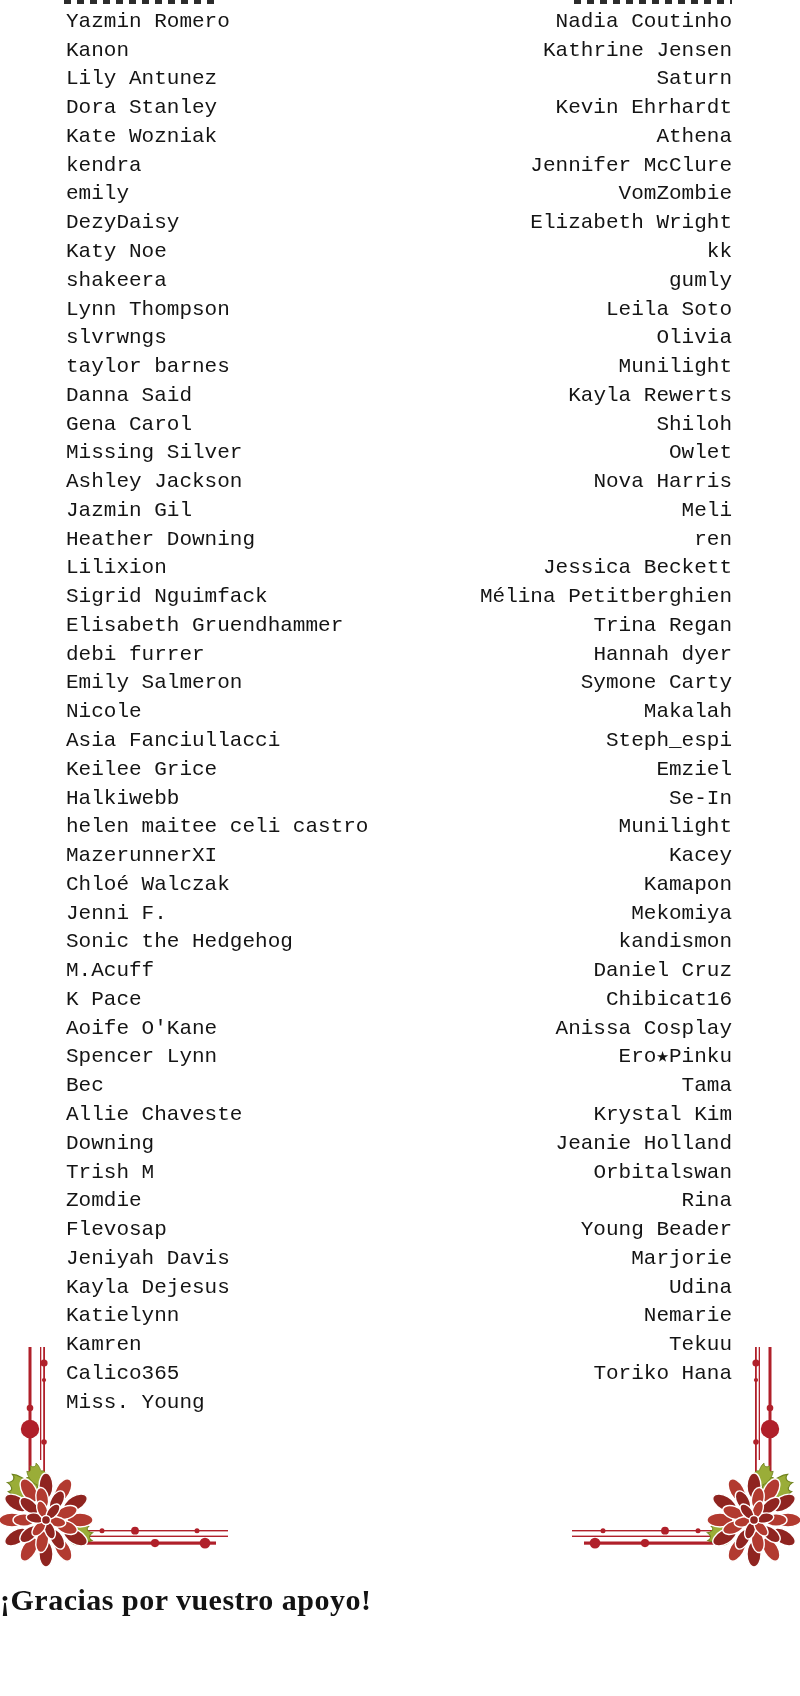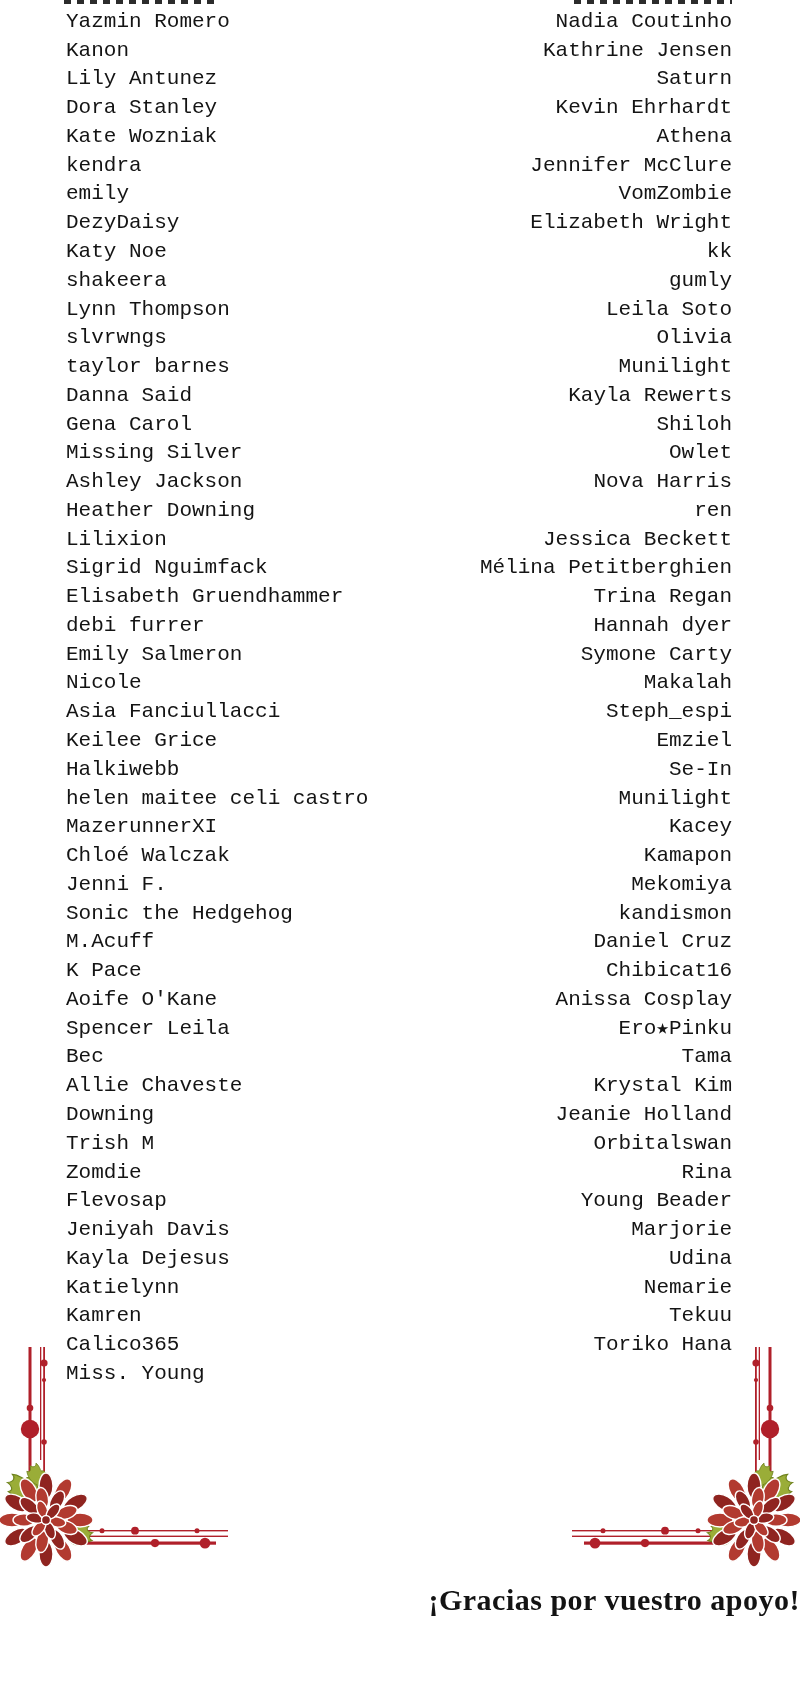--- a/index.html
+++ b/index.html
@@ -29,21 +29,21 @@
     height:28.77px;display:flex;justify-content:space-between;align-items:center;
     padding:0 68px 0 66px;font-size:21px;color:var(--ink);white-space:pre;
   }
   .lname,.rname{display:inline-block;line-height:1;}
 
   .corner{position:absolute;top:1340px;width:240px;height:232px;}
   .corner.left{left:0;}
   .corner.right{left:560px;transform:scaleX(-1);}
 
   .thanks{
-    position:absolute;top:1583px;left:0;width:100%;text-align:right;
+    position:absolute;top:1583px;left:0;width:100%;text-align:left;
     font-family:"Liberation Serif","DejaVu Serif",serif;font-weight:700;
     font-size:30px;color:#131313;letter-spacing:.5px;
   }
 </style>
 </head>
 <body>
 
 <div class="page">
 
   <div class="clip-frag left"></div>
@@ -60,39 +60,40 @@
       <div class="row"><span class="lname">DezyDaisy</span><span class="rname">Elizabeth Wright</span></div>
       <div class="row"><span class="lname">Katy Noe</span><span class="rname">kk</span></div>
       <div class="row"><span class="lname">shakeera</span><span class="rname">gumly</span></div>
       <div class="row"><span class="lname">Lynn Thompson</span><span class="rname">Leila Soto</span></div>
       <div class="row"><span class="lname">slvrwngs</span><span class="rname">Olivia</span></div>
       <div class="row"><span class="lname">taylor barnes</span><span class="rname">Munilight</span></div>
       <div class="row"><span class="lname">Danna Said</span><span class="rname">Kayla Rewerts</span></div>
       <div class="row"><span class="lname">Gena Carol</span><span class="rname">Shiloh</span></div>
       <div class="row"><span class="lname">Missing Silver</span><span class="rname">Owlet</span></div>
       <div class="row"><span class="lname">Ashley Jackson</span><span class="rname">Nova Harris</span></div>
+      <div class="row"><span class="lname">Jazmin Gil</span><span class="rname">Meli</span></div>
       <div class="row"><span class="lname">Heather Downing</span><span class="rname">ren</span></div>
       <div class="row"><span class="lname">Lilixion</span><span class="rname">Jessica Beckett</span></div>
       <div class="row"><span class="lname">Sigrid Nguimfack</span><span class="rname">Mélina Petitberghien</span></div>
       <div class="row"><span class="lname">Elisabeth Gruendhammer</span><span class="rname">Trina Regan</span></div>
       <div class="row"><span class="lname">debi furrer</span><span class="rname">Hannah dyer</span></div>
       <div class="row"><span class="lname">Emily Salmeron</span><span class="rname">Symone Carty</span></div>
       <div class="row"><span class="lname">Nicole</span><span class="rname">Makalah</span></div>
       <div class="row"><span class="lname">Asia Fanciullacci</span><span class="rname">Steph_espi</span></div>
       <div class="row"><span class="lname">Keilee Grice</span><span class="rname">Emziel</span></div>
       <div class="row"><span class="lname">Halkiwebb</span><span class="rname">Se-In</span></div>
       <div class="row"><span class="lname">helen maitee celi castro</span><span class="rname">Munilight</span></div>
       <div class="row"><span class="lname">MazerunnerXI</span><span class="rname">Kacey</span></div>
       <div class="row"><span class="lname">Chloé Walczak</span><span class="rname">Kamapon</span></div>
       <div class="row"><span class="lname">Jenni F.</span><span class="rname">Mekomiya</span></div>
       <div class="row"><span class="lname">Sonic the Hedgehog</span><span class="rname">kandismon</span></div>
       <div class="row"><span class="lname">M.Acuff</span><span class="rname">Daniel Cruz</span></div>
       <div class="row"><span class="lname">K Pace</span><span class="rname">Chibicat16</span></div>
       <div class="row"><span class="lname">Aoife O'Kane</span><span class="rname">Anissa Cosplay</span></div>
-      <div class="row"><span class="lname">Spencer Leila</span><span class="rname">Ero★Pinku</span></div>
+      <div class="row"><span class="lname">Spencer Lynn</span><span class="rname">Ero★Pinku</span></div>
       <div class="row"><span class="lname">Bec</span><span class="rname">Tama</span></div>
       <div class="row"><span class="lname">Allie Chaveste</span><span class="rname">Krystal Kim</span></div>
       <div class="row"><span class="lname">Downing</span><span class="rname">Jeanie Holland</span></div>
       <div class="row"><span class="lname">Trish M</span><span class="rname">Orbitalswan</span></div>
       <div class="row"><span class="lname">Zomdie</span><span class="rname">Rina</span></div>
       <div class="row"><span class="lname">Flevosap</span><span class="rname">Young Beader</span></div>
       <div class="row"><span class="lname">Jeniyah Davis</span><span class="rname">Marjorie</span></div>
       <div class="row"><span class="lname">Kayla Dejesus</span><span class="rname">Udina</span></div>
       <div class="row"><span class="lname">Katielynn</span><span class="rname">Nemarie</span></div>
       <div class="row"><span class="lname">Kamren</span><span class="rname">Tekuu</span></div>

